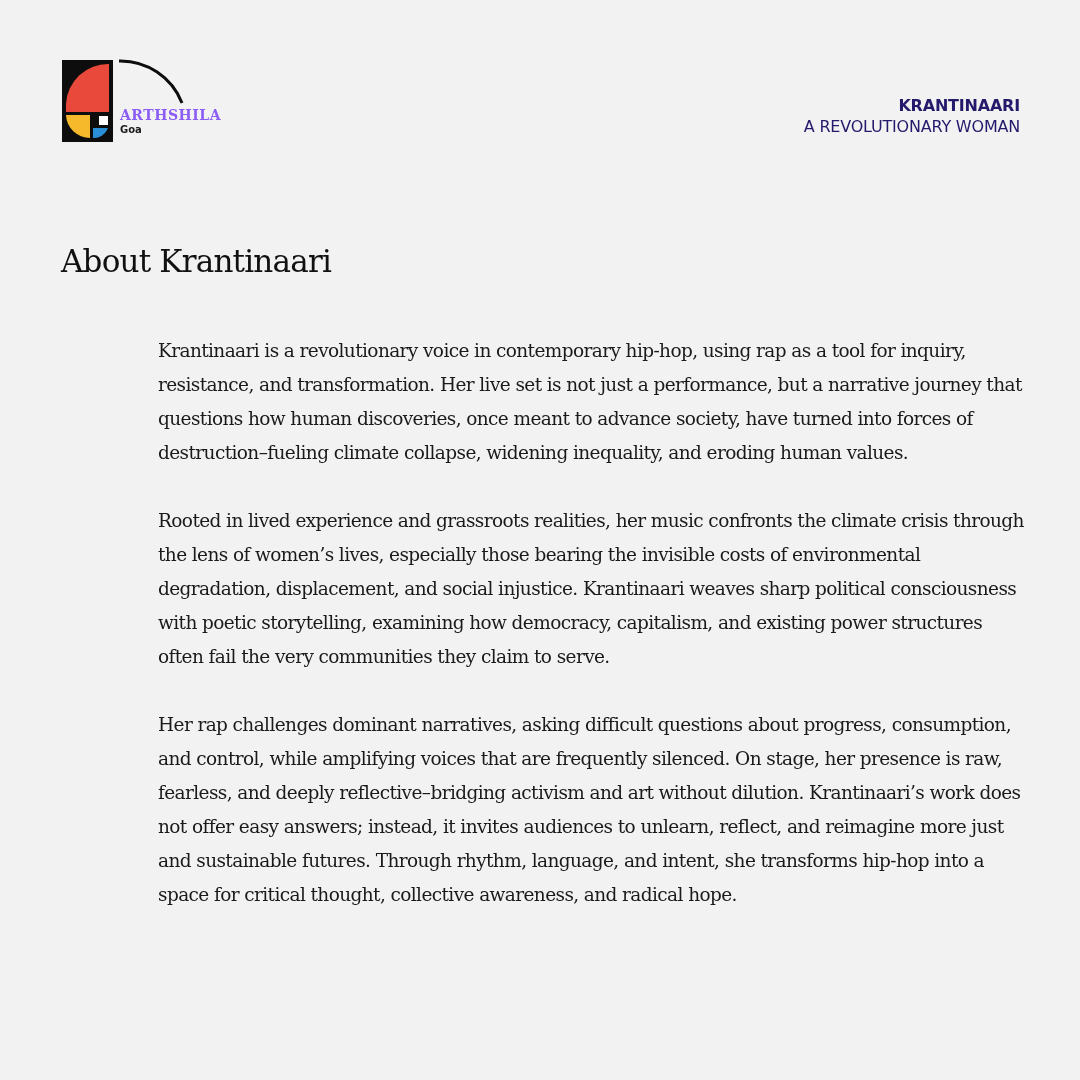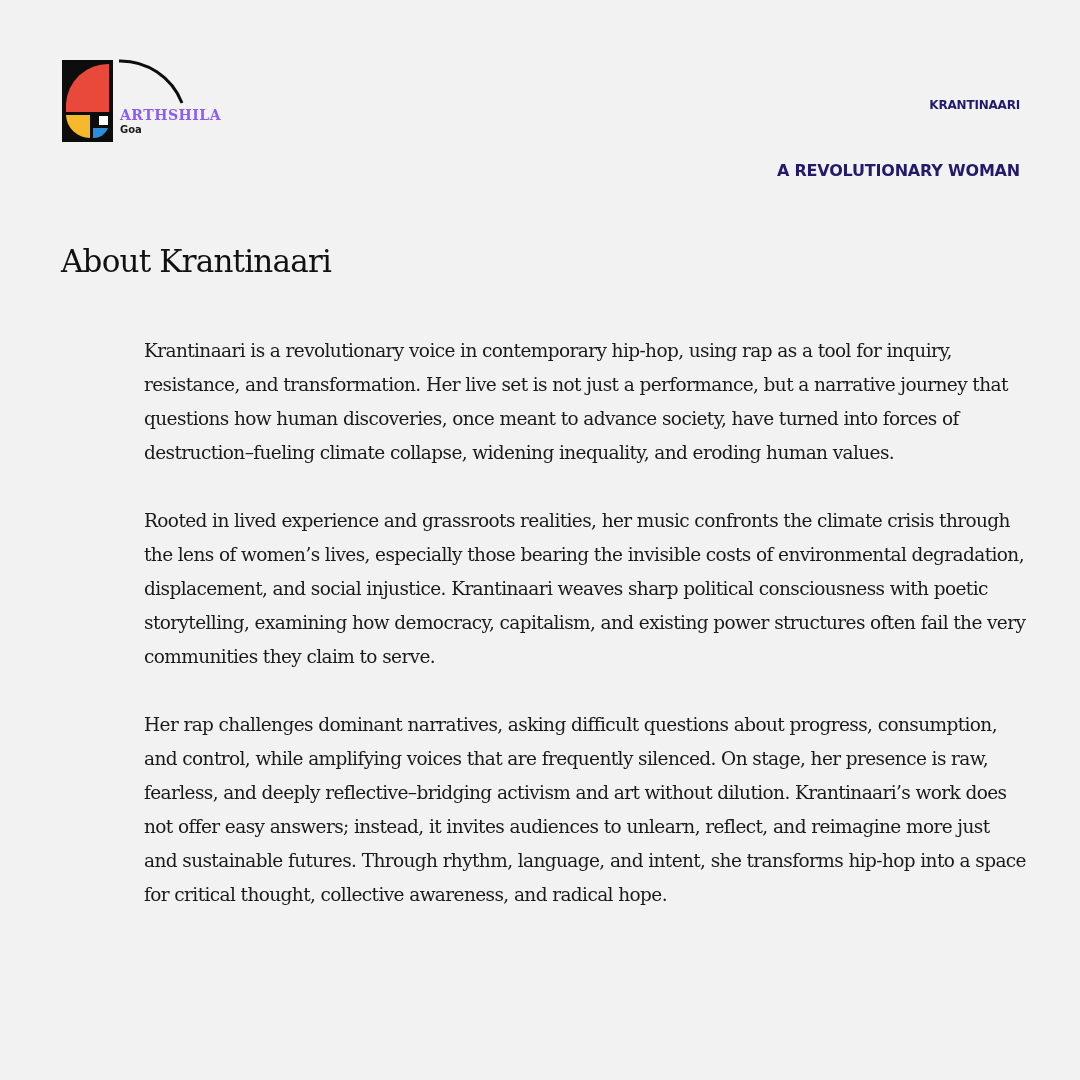--- a/index.html
+++ b/index.html
@@ -50,28 +50,27 @@
       position: absolute;
       right: 60px;
       top: 95px;
       text-align: right;
       font-family: "DejaVu Sans", sans-serif;
       color: #241a6b;
       line-height: 21px;
     }
     .header-right .title {
       font-weight: bold;
-      font-size: 12px;
+      font-size: 16px;
       letter-spacing: -0.2px;
     }
     .header-right .subtitle {
-      font-weight: bold;
+      font-weight: normal;
       font-size: 16px;
       letter-spacing: -0.2px;
-      margin-top: 44px;
     }
     .header-right .credits {
       font-size: 14.5px;
       letter-spacing: -0.3px;
     }
     .section-title {
       position: absolute;
       left: 61px;
       top: 243px;
       margin: 0;
@@ -86,21 +85,21 @@
       left: 142px;
       top: 334px;
       width: 885px;
       font-family: "DejaVu Serif", serif;
       font-size: 18.5px;
       line-height: 34px;
       letter-spacing: -0.6px;
       color: #1a1a1a;
     }
     .body-text p {
-      margin: 0 0 34px 2px;
+      margin: 0 0 34px 16px;
     }
   </style>
 </head>
 <body>
 
 <div class="logo">
   <svg width="130" height="86" viewBox="0 0 130 86">
     <rect x="0" y="2" width="51" height="82" fill="#0d0d0d"></rect>
     <path d="M4 54 L4 46 A42 42 0 0 1 47 6 L47 54 Z" fill="#e8493a"></path>
     <path d="M4 57 L28 57 L28 80 A24 24 0 0 1 4 57 Z" fill="#f6b92b"></path>

